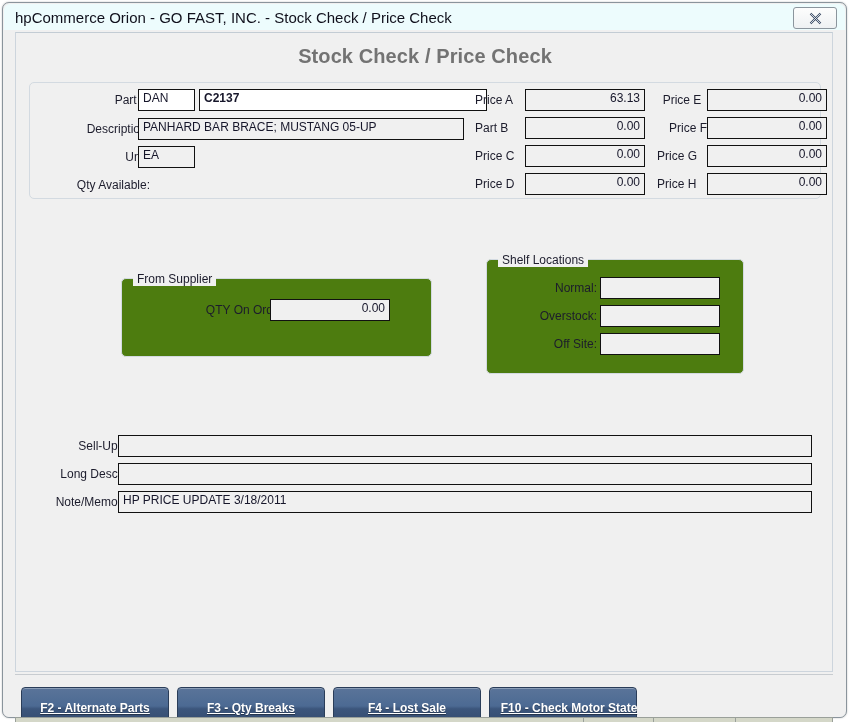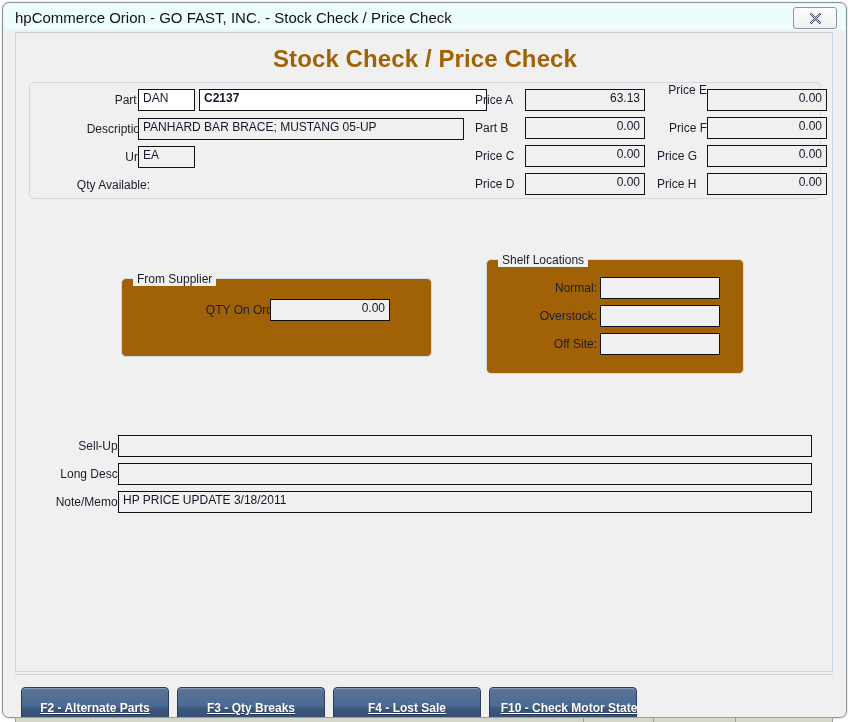--- a/index.html
+++ b/index.html
@@ -73,23 +73,23 @@
     border: 1px solid #cdd5dd;
     border-top: 1px solid #c3ccd4;
     box-sizing: border-box;
   }
 
   .page-title {
     position: absolute;
     left: 0; top: 12px;
     width: 818px;
     text-align: center;
-    font-size: 24px;
+    font-size: 20px;
     font-weight: bold;
-    color: #a16207;
+    color: #737373;
     letter-spacing: 0.1px;
   }
 
   
   .top-panel {
     position: absolute;
     left: 13px; top: 49px;
     width: 792px; height: 117px;
     box-sizing: border-box;
     border: 1px solid #d3dae1;
@@ -119,21 +119,21 @@
   }
   .fld.white { background: #ffffff; }
   .fld.right { text-align: right; }
 
   
   .groupbox {
     position: absolute;
     box-sizing: border-box;
     border: 1px solid #d3dae1;
     border-radius: 5px;
-    background: #a16207;
+    background: #4d7c0f;
   }
   .group-caption {
     position: absolute;
     top: -7px; left: 11px;
     background: #f0f0f0;
     padding: 0 4px;
     font-size: 12px;
     color: #1c1c2c;
     white-space: nowrap;
   }
@@ -230,21 +230,21 @@
 
         <div class="lbl" style="left:445px; top:38px; width:50px; text-align:left;">Part B</div>
         <div class="fld right" style="left:495px; top:34px; width:120px; height:22px;">0.00</div>
 
         <div class="lbl" style="left:445px; top:66px; width:50px; text-align:left;">Price C</div>
         <div class="fld right" style="left:495px; top:62px; width:120px; height:22px;">0.00</div>
 
         <div class="lbl" style="left:445px; top:94px; width:50px; text-align:left;">Price D</div>
         <div class="fld right" style="left:495px; top:90px; width:120px; height:22px;">0.00</div>
 
-        <div class="lbl" style="left:627px; top:0; width:50px; text-align:right;">Price E</div>
+        <div class="lbl" style="left:627px; top:10px; width:50px; text-align:center;">Price E</div>
         <div class="fld right" style="left:677px; top:6px; width:120px; height:22px;">0.00</div>
 
         <div class="lbl" style="left:627px; top:38px; width:50px; text-align:left;margin-left:12px;">Price F</div>
         <div class="fld right" style="left:677px; top:34px; width:120px; height:22px;">0.00</div>
 
         <div class="lbl" style="left:627px; top:66px; width:50px; text-align:left;">Price G</div>
         <div class="fld right" style="left:677px; top:62px; width:120px; height:22px;">0.00</div>
 
         <div class="lbl" style="left:627px; top:94px; width:50px; text-align:left;">Price H</div>
         <div class="fld right" style="left:677px; top:90px; width:120px; height:22px;">0.00</div>

